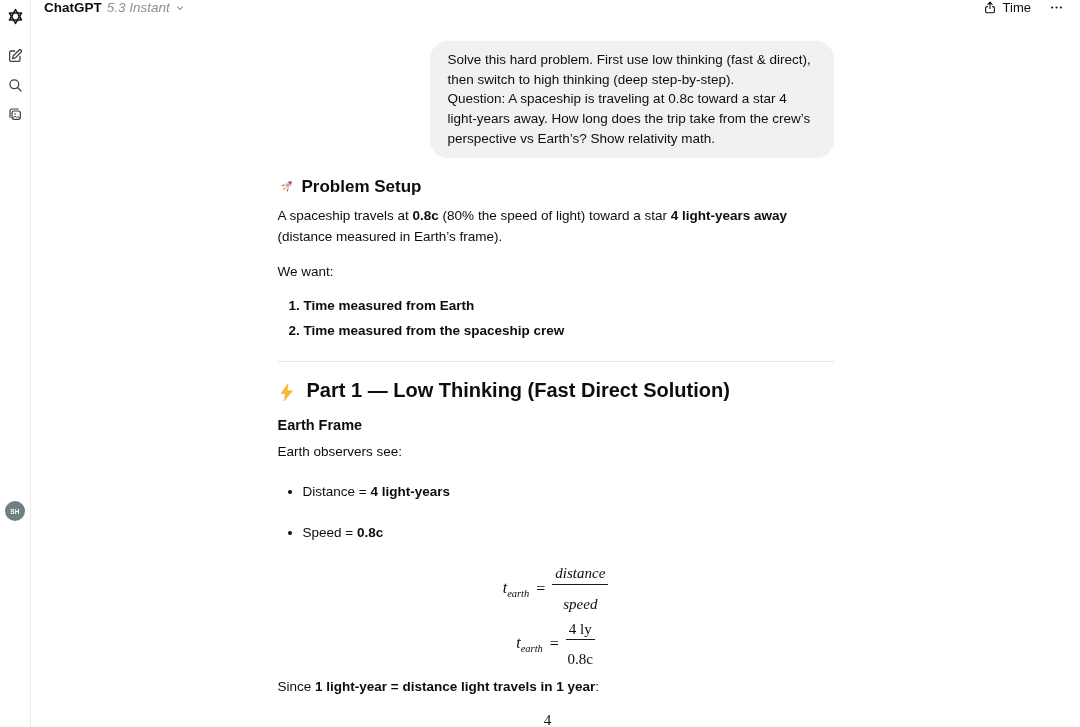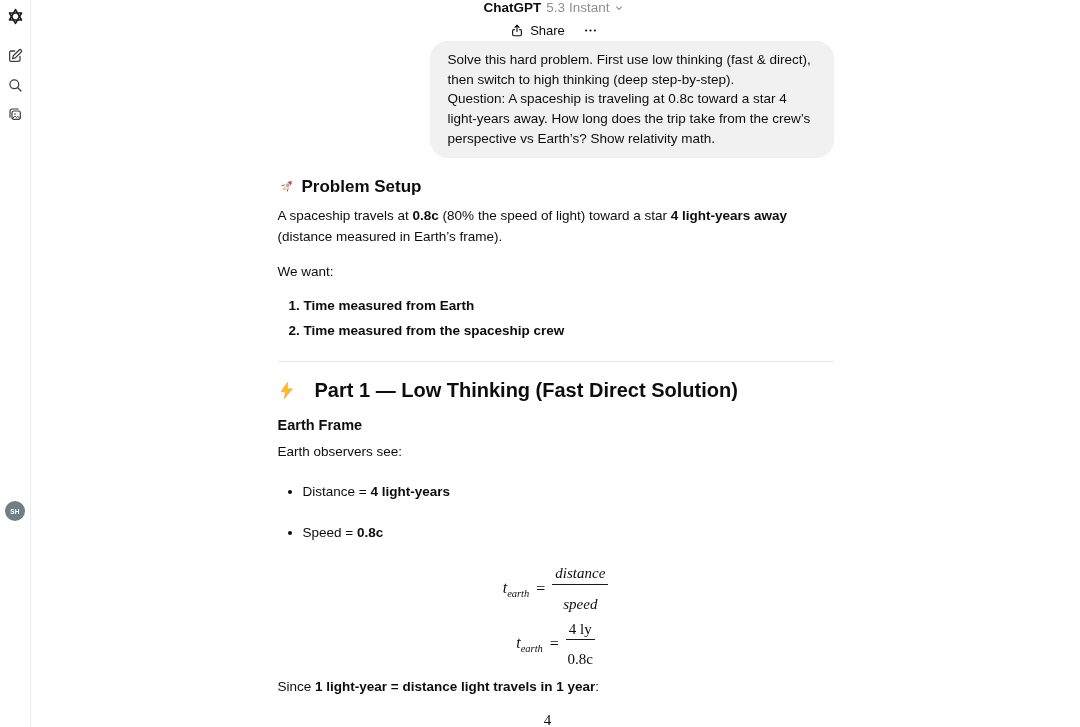--- a/index.html
+++ b/index.html
@@ -26,30 +26,29 @@
     width:20px; height:20px; border-radius:50%;
     background:#6e8083; color:#ffffff;
     font-size:6.5px; font-weight:700; letter-spacing:.2px;
     display:flex; align-items:center; justify-content:center;
     cursor:pointer;
   }
   
   .main { flex:1; display:flex; flex-direction:column; height:100%; overflow:hidden; }
   .topbar {
     height:38px; flex-shrink:0;
-    display:flex; align-items:center; justify-content:space-between;
+    display:flex; align-items:flex-start; justify-content:space-between;
     padding:0 16px 0 13px;
-    flex-direction:column;
   }
   .model-switcher {
     display:flex; align-items:center; gap:5px;
     font-size:13.5px; cursor:pointer;
   }
   .model-switcher .app { font-weight:600; color:#0d0d0d; }
-  .model-switcher .ver { color:#8f8f8f; }
+  .model-switcher .ver { color:#8f8f8f;font-style:italic; }
   .topbar-right { display:flex; align-items:center; gap:18px; }
   .share-btn {
     display:flex; align-items:center; gap:6px;
     font-size:13px; font-weight:500; color:#0d0d0d; cursor:pointer;
   }
   .more-btn { cursor:pointer; display:flex; align-items:center; }
   
   .scroll { flex:1; overflow:hidden; }
   .col { width:556px; margin:0 auto; }
   .bubble-row { display:flex; justify-content:flex-end; margin-top:3px; }
@@ -57,21 +56,21 @@
     max-width:404px;
     background:#f1f1f1;
     border-radius:18px;
     padding:9px 18px;
     font-size:13.5px; line-height:1.46;
     white-space:pre-line;
   }
   .md p { font-size:13.5px; line-height:1.62; margin:8px 0 13px; }
   .md h2 {
     font-size:20px; font-weight:700; margin:17px 0 13px;
-    display:flex; align-items:center; gap:20px;
+    display:flex; align-items:flex-end; gap:12px;
   }
   .md h3 {
     font-size:17px; font-weight:700; margin:19px 0 6px;
     display:flex; align-items:center; gap:7px;
   }
   .md h4 { font-size:14.5px; font-weight:700; margin:15px 0 8px; }
   .md ol { margin:11px 0 8px; padding-left:26px; }
   .md ol li { font-size:13.5px; font-weight:700; margin:5px 0; line-height:1.5; }
   .md ul { margin:5px 0 9px; padding-left:25px; }
   .md ul li { font-size:13.5px; margin:20px 0; line-height:1.55; }
@@ -139,21 +138,21 @@
     </div>
     <div class="topbar-right">
       <div class="share-btn">
         <span class="emoji">
           <svg width="14" height="15" viewBox="0 0 24 24" fill="none" stroke="#0d0d0d" stroke-width="1.9" stroke-linecap="round" stroke-linejoin="round">
             <path d="M12 3.2 v10.3"></path>
             <path d="M8.4 6.6 L12 3 l3.6 3.6"></path>
             <path d="M7.5 10.5 H6.5 a2 2 0 0 0 -2 2 v6.5 a2 2 0 0 0 2 2 h11 a2 2 0 0 0 2 -2 v-6.5 a2 2 0 0 0 -2 -2 h-1"></path>
           </svg>
         </span>
-        <span>Share</span>
+        <span>Time</span>
       </div>
       <span class="more-btn">
         <svg width="15" height="15" viewBox="0 0 24 24" fill="#0d0d0d">
           <circle cx="5" cy="12" r="1.7"></circle>
             <circle cx="12" cy="12" r="1.7"></circle>
             <circle cx="19" cy="12" r="1.7"></circle>
         </svg>
       </span>
     </div>
   </div>

